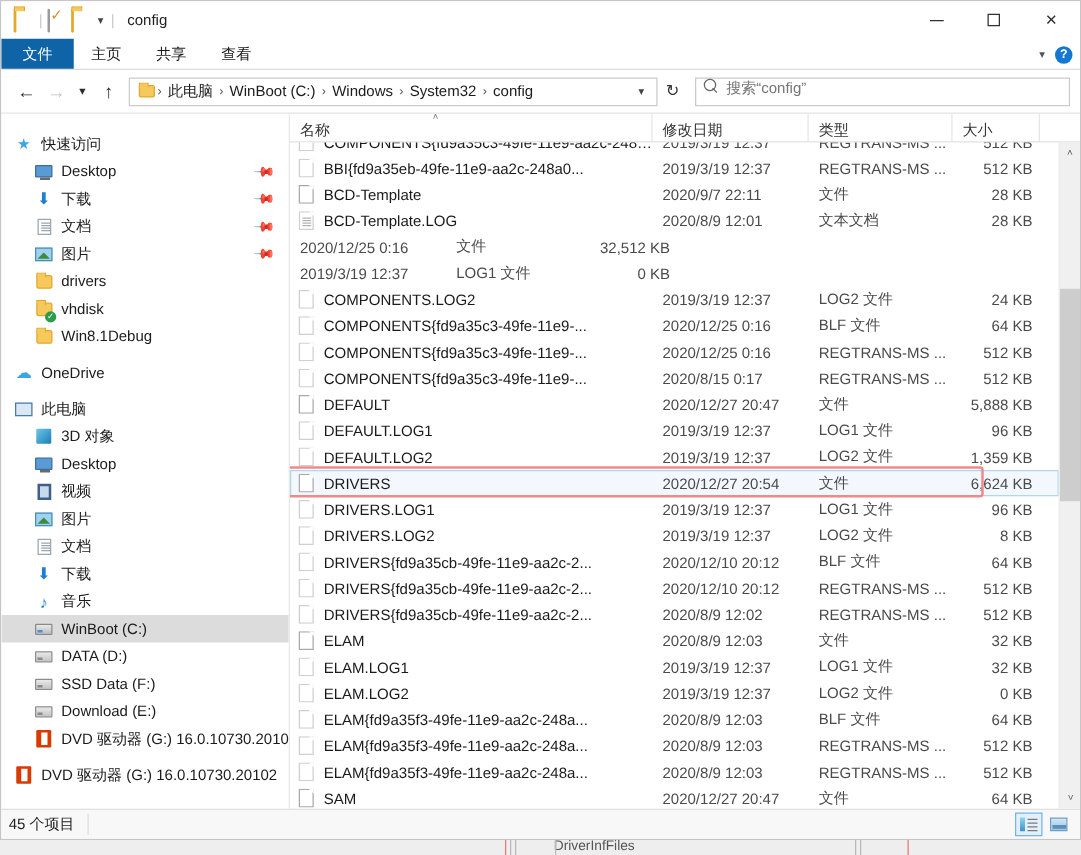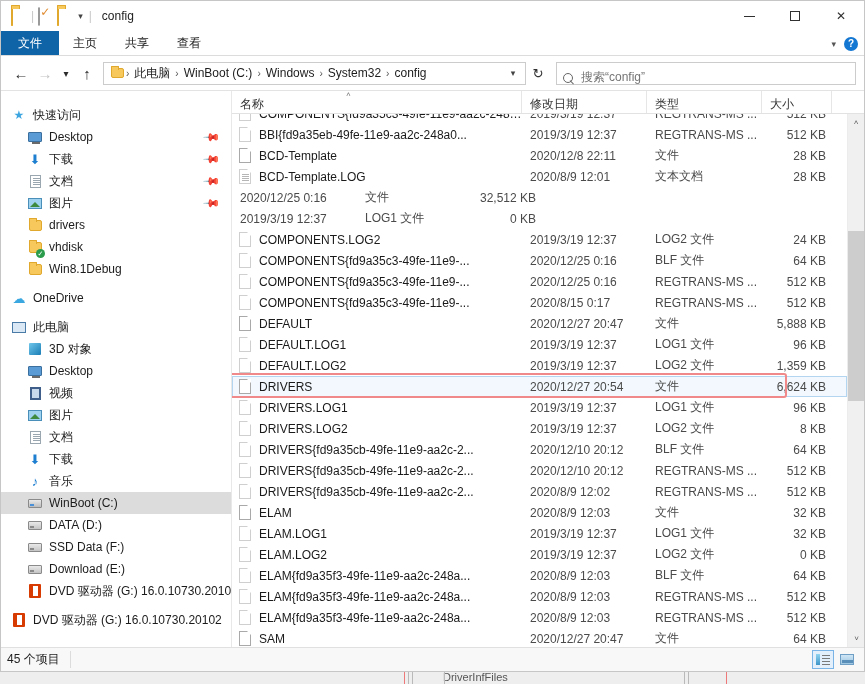--- a/index.html
+++ b/index.html
@@ -103,21 +103,21 @@
   #crumbs { flex: 1 1 auto; display: flex; align-items: center; gap: 0; font-size: 12px; color: #1c1c1c; overflow: hidden; }
   .crumb { padding: 2px 4px; white-space: nowrap; }
   .crumb-sep { color: #555; font-size: 10px; padding: 0 1px; }
   .crumb-folder { width: 16px; display: flex; align-items: center; justify-content: center; }
   .crumb-folder .folder-glyph { width: 13px; height: 10px; }
   .crumb-folder .folder-glyph::before { width: 6px; height: 3px; }
   #crumb-caret { width: 20px; text-align: center; font-size: 9px; color: #444; }
   #refresh-btn { width: 24px; height: 23px; display: flex; align-items: center; justify-content: center; font-size: 13px; color: #333; }
   #searchbox {
     width: 300px; height: 23px; border: 1px solid #cccccc; margin-left: 6px;
-    display: flex; align-items: flex-end; padding: 0 6px; gap: 7px; background: #fff;
+    display: flex; align-items: flex-start; padding: 0 6px; gap: 7px; background: #fff;
   }
   #search-input {
     border: none; outline: none; font-size: 12px; color: #3a3a3a; width: 100%;
     font-family: "Liberation Sans", sans-serif; background: transparent;
   }
   .magnifier { width: 11px; height: 11px; position: relative; flex: 0 0 11px; }
   .magnifier::before {
     content: ""; position: absolute; left: 0; top: 0; width: 8px; height: 8px;
     border: 1px solid #666; border-radius: 50%;
   }
@@ -528,21 +528,21 @@
               <div class="cell type">REGTRANS-MS ...</div>
               <div class="cell size">512 KB</div>
             </div>
             <div class="row">
               <div class="cell name">
                 <span class="fico">
                   <i></i>
                 </span>
                 <span class="txt">BCD-Template</span>
               </div>
-              <div class="cell date">2020/12/8 22:11</div>
+              <div class="cell date">2020/9/7 22:11</div>
               <div class="cell type">文件</div>
               <div class="cell size">28 KB</div>
             </div>
             <div class="row">
               <div class="cell name">
                 <span class="fico light txt">
                   <i></i>
                 </span>
                 <span class="txt">BCD-Template.LOG</span>
               </div>

